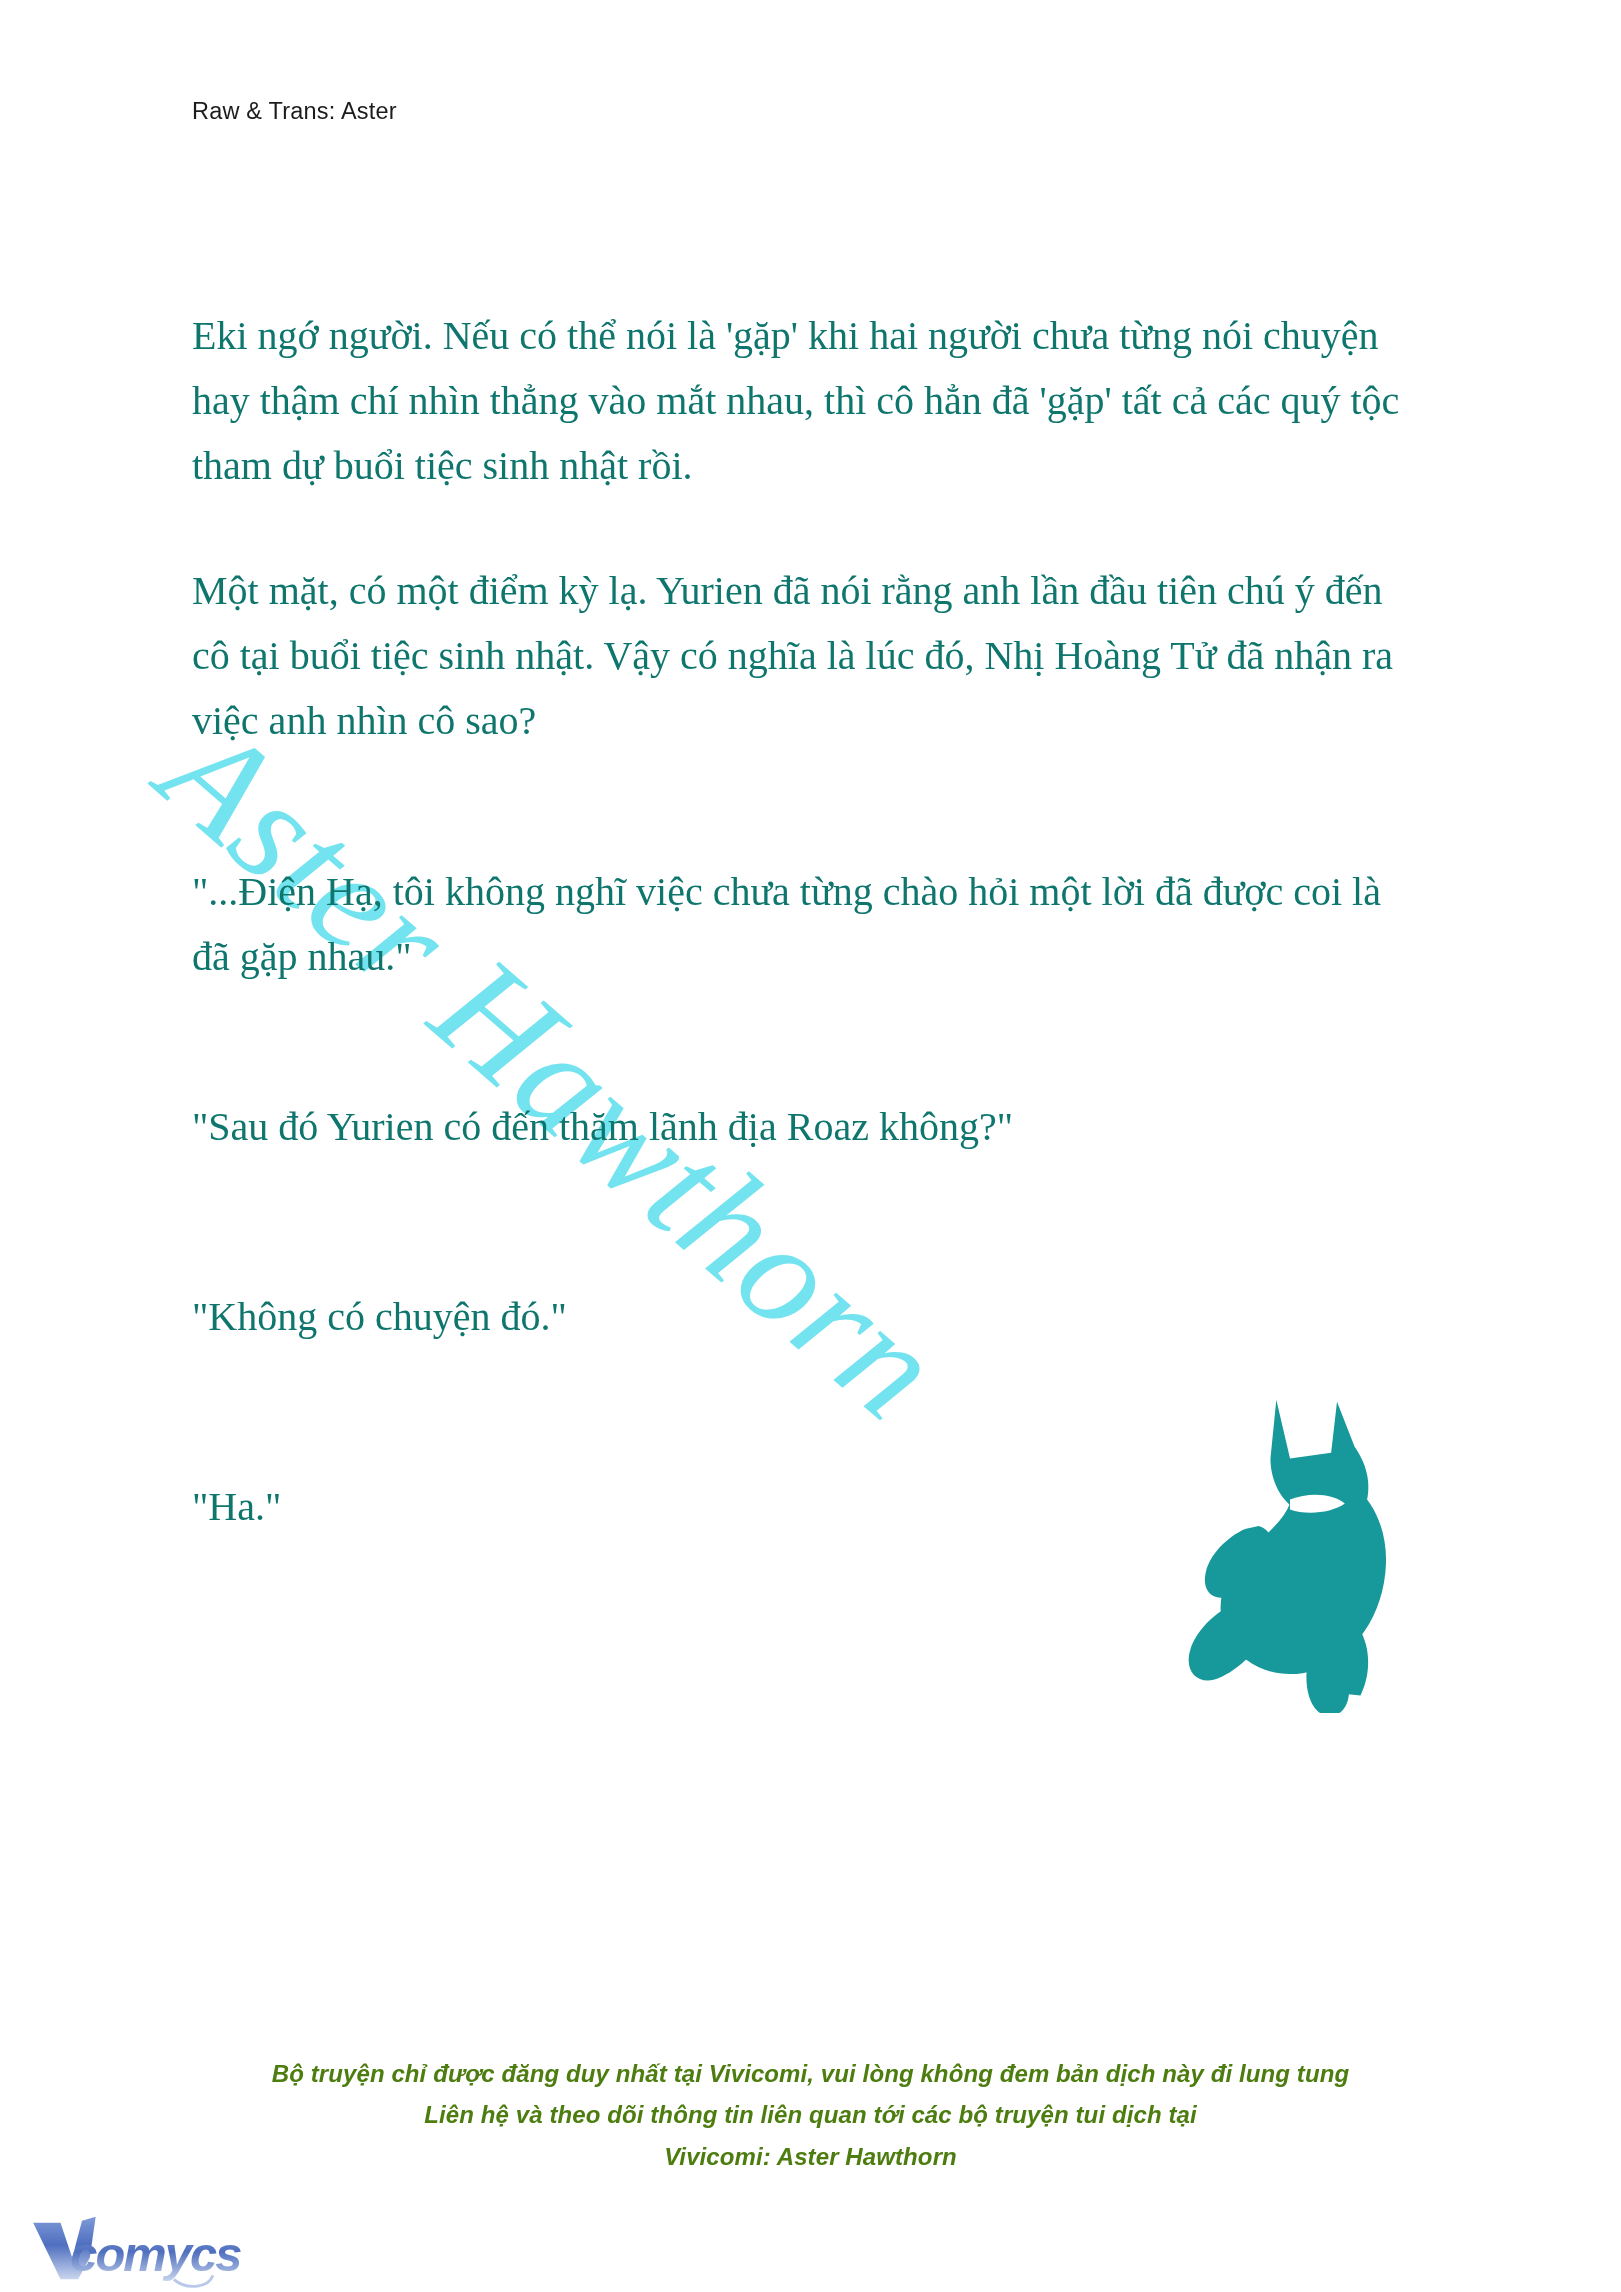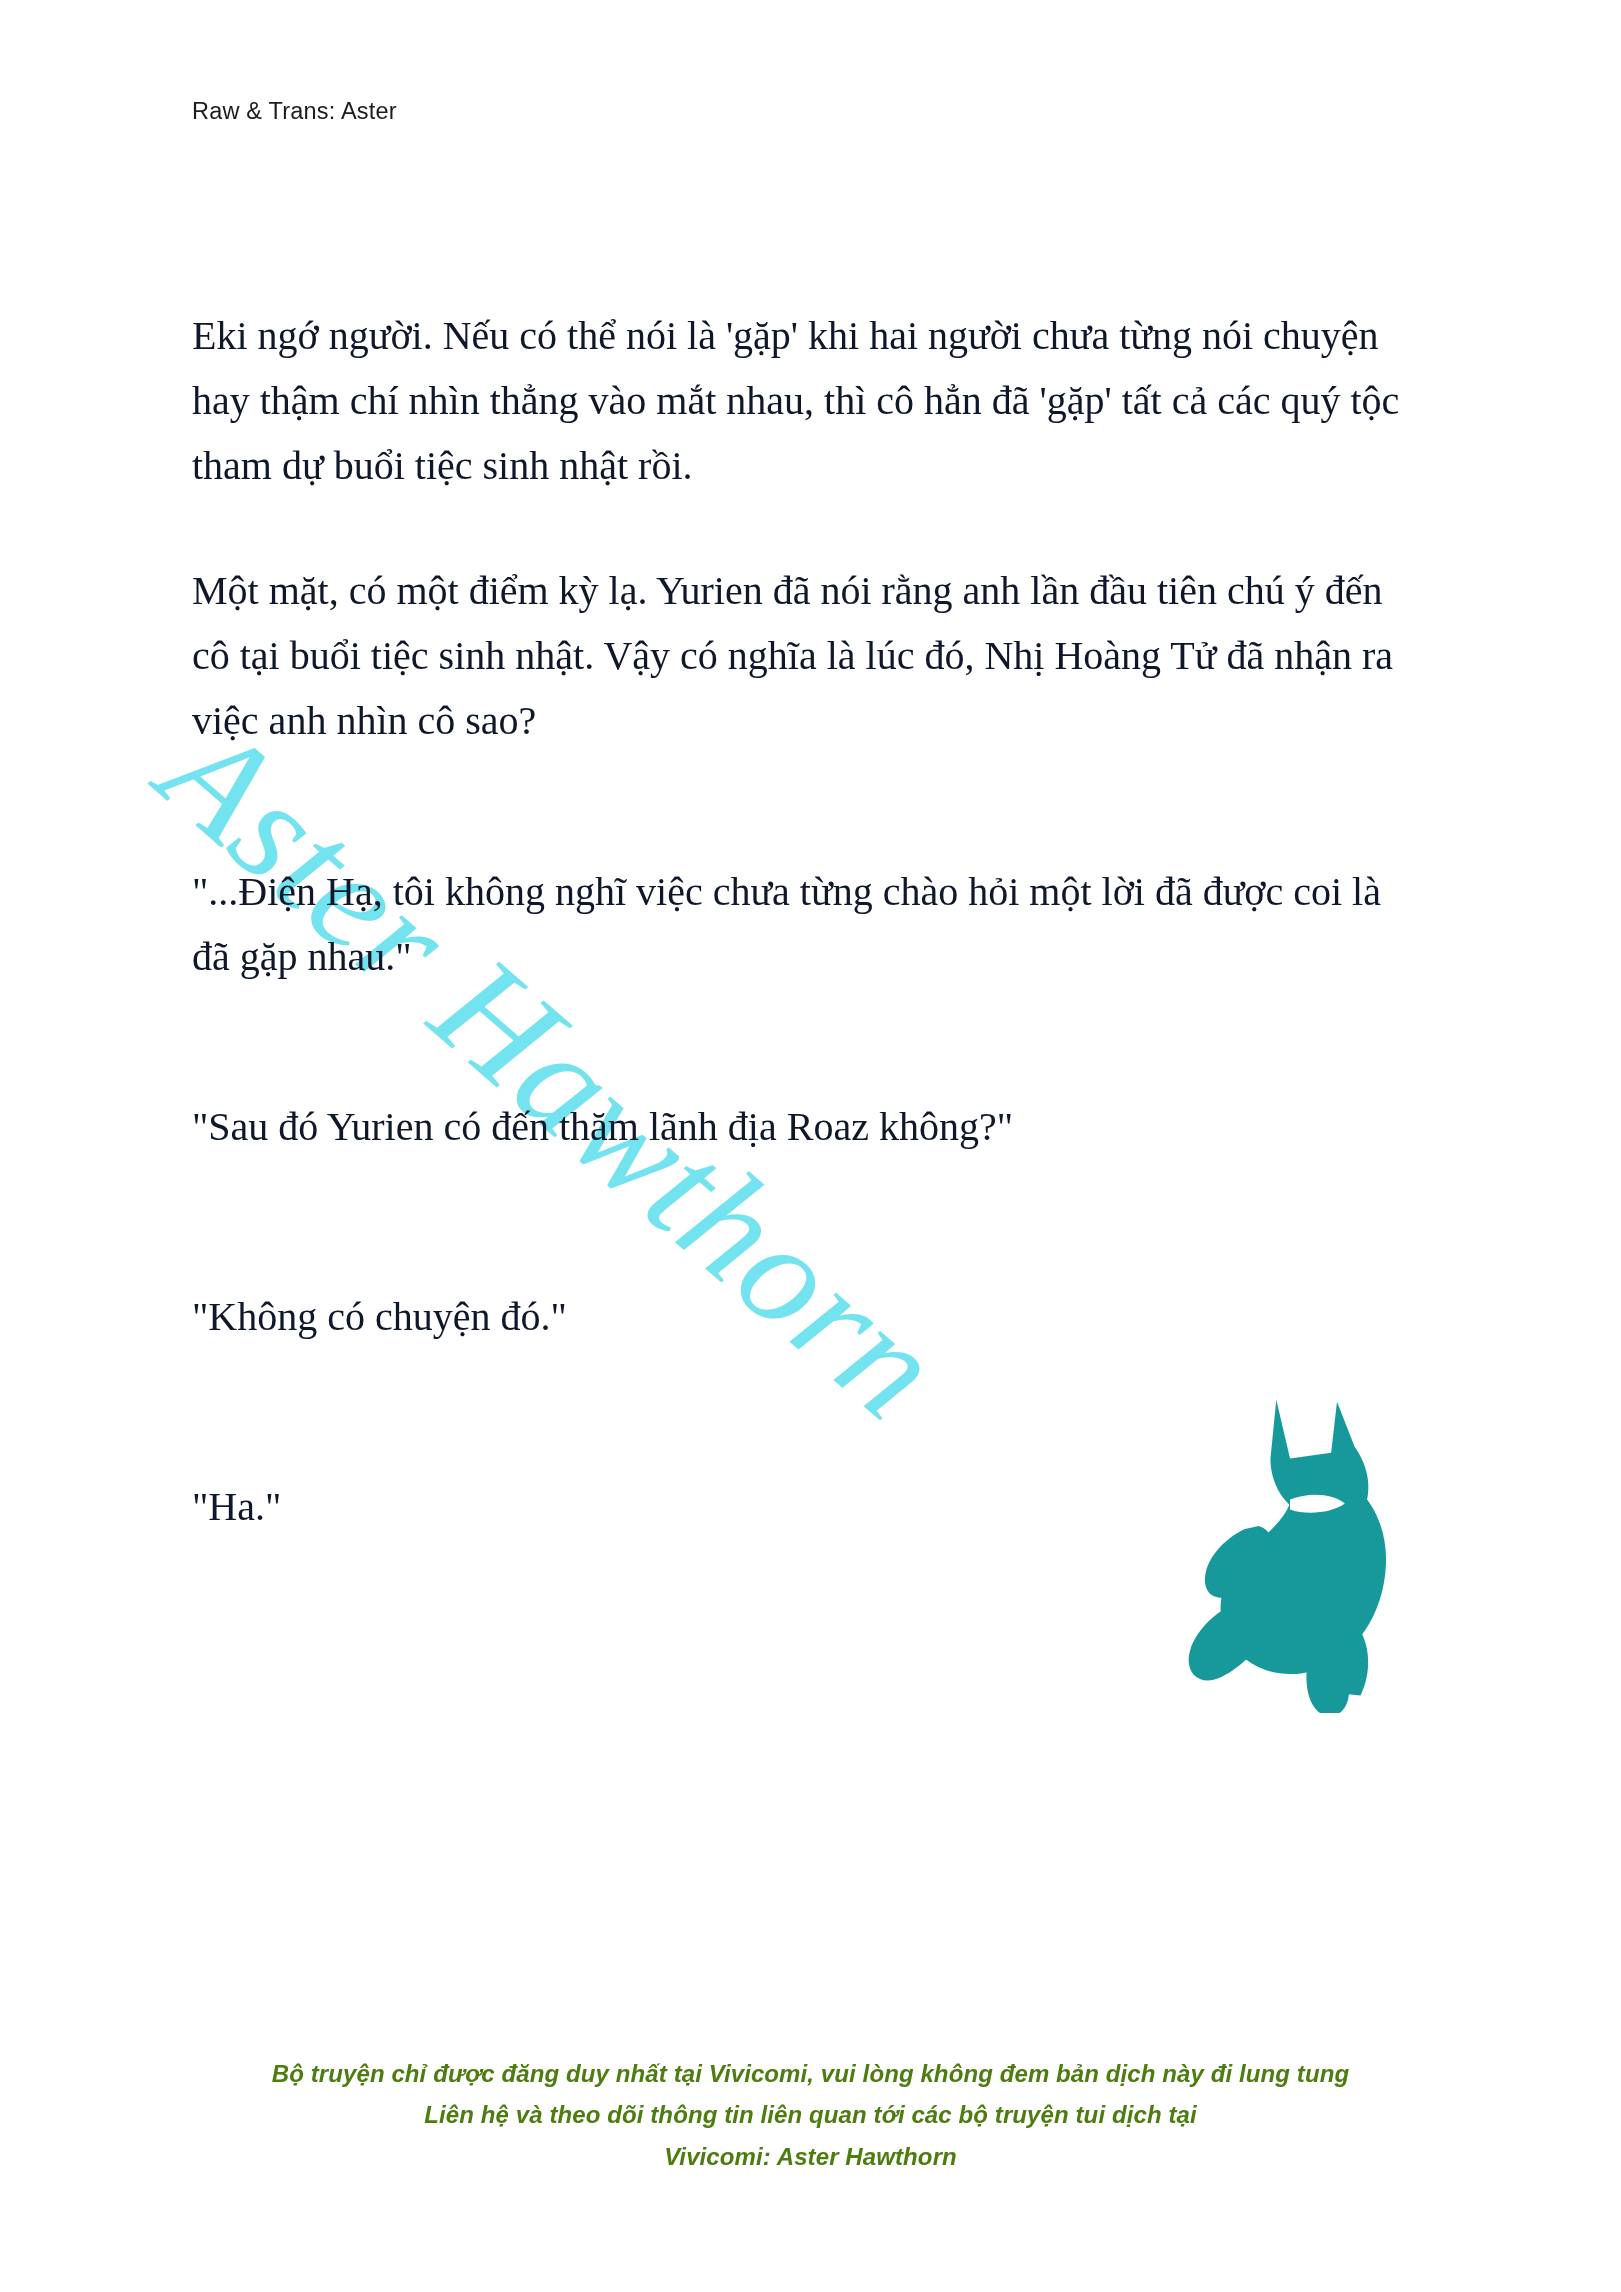--- a/index.html
+++ b/index.html
@@ -34,21 +34,21 @@
   .body-col {
     position: absolute;
     left: 192px;
     top: 304px;
     width: 1225px;
   }
   .para {
     font-family: "Liberation Serif", "DejaVu Serif", serif;
     font-size: 40px;
     line-height: 1.62;
-    color: #0f172a;
+    color: #0f766e;
     margin: 0 0 61px 0;
     max-width: 1230px;
     text-align: left;
     position: relative;
     z-index: 3;
   }
   .para.gap-lg { margin-bottom: 106px; }
   .para.gap-xl { margin-bottom: 125px; }
 
   
@@ -172,15 +172,32 @@
       <path d="M196 112 C216 104 240 106 252 116 C238 126 212 128 196 122 Z" fill="#ffffff"></path>
     </svg>
   </div>
 
   <div class="footer">
     <span class="footer-line">Bộ truyện chỉ được đăng duy nhất tại Vivicomi, vui lòng không đem bản dịch này đi lung tung</span>
     <span class="footer-line">Liên hệ và theo dõi thông tin liên quan tới các bộ truyện tui dịch tại</span>
     <span class="footer-line">Vivicomi: Aster Hawthorn</span>
   </div>
 
+  <div class="site-logo">
+    <svg viewBox="0 0 240 86" width="235" height="84" xmlns="http://www.w3.org/2000/svg">
+      <defs>
+        <linearGradient id="lg" x1="0" y1="0" x2="0" y2="1">
+          <stop offset="0%" stop-color="#7f9ad8"></stop>
+          <stop offset="45%" stop-color="#4f6fbf"></stop>
+          <stop offset="100%" stop-color="#c9d6ef"></stop>
+        </linearGradient>
+      </defs>
+
+      <path d="M6 16 L34 16 L46 52 L56 14 L70 10 L64 52 L52 74 L34 74 Z" fill="url(#lg)"></path>
+
+      <text x="44" y="66" font-family="Liberation Sans, DejaVu Sans, sans-serif" font-size="50" font-weight="bold" font-style="italic" letter-spacing="-2" fill="url(#lg)">comycs</text>
+
+      <path d="M150 74 C164 86 186 82 190 70" stroke="#b9c8ea" stroke-width="3" fill="none"></path>
+    </svg>
+  </div>
 
 </div>
 
 
 </body></html>

